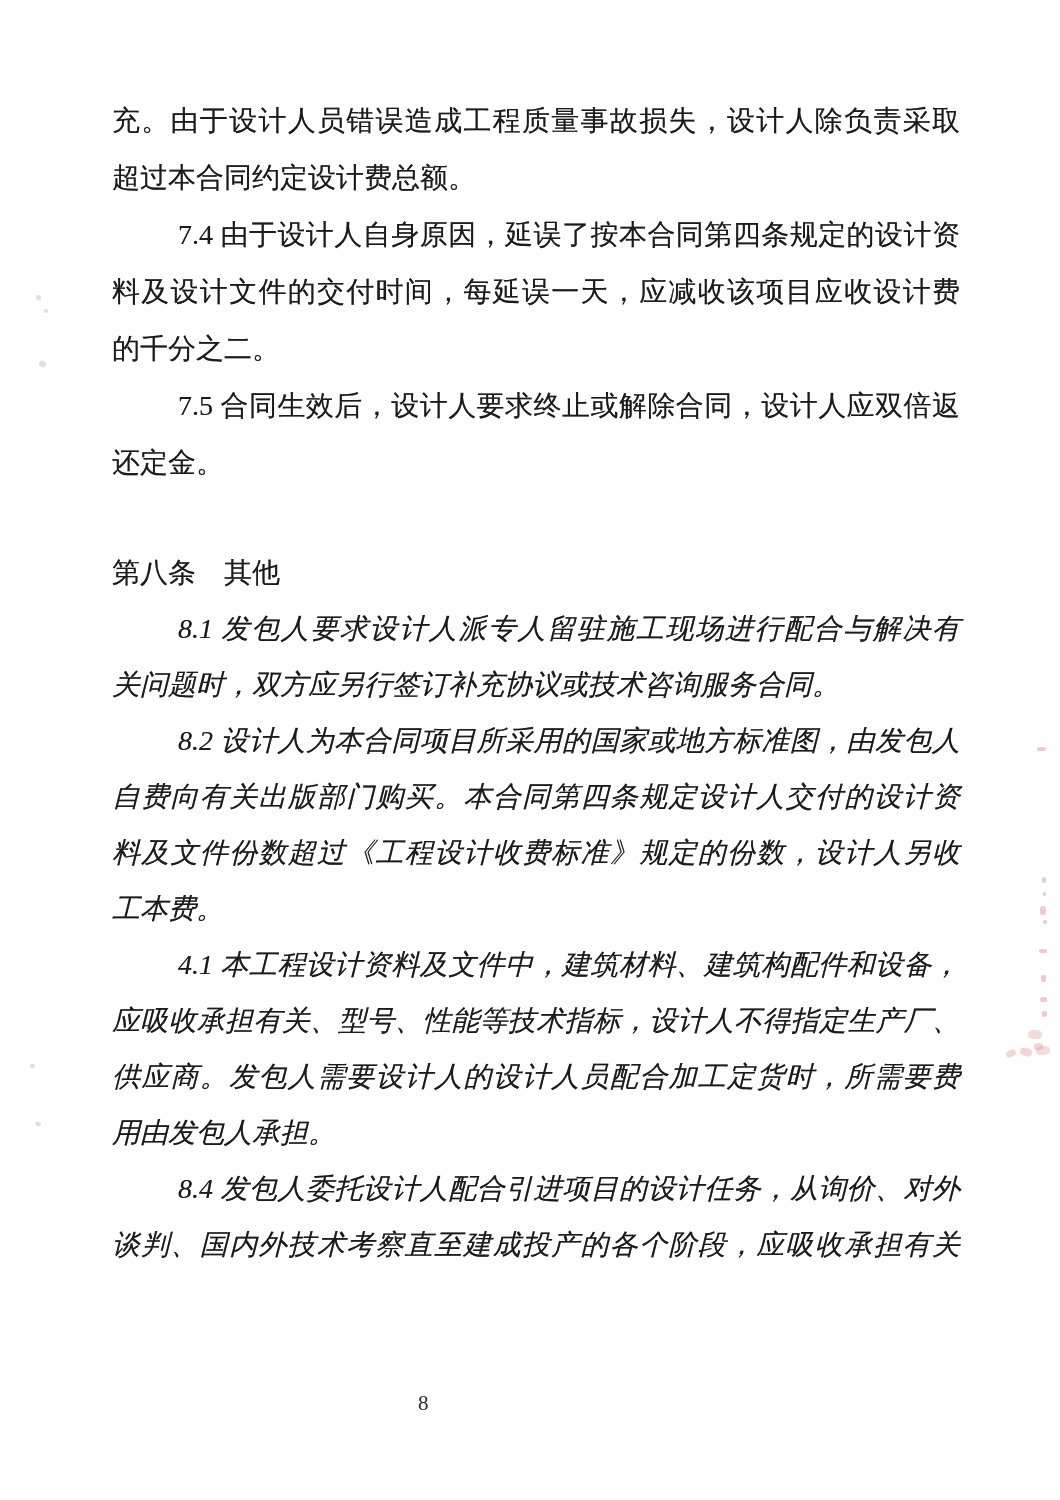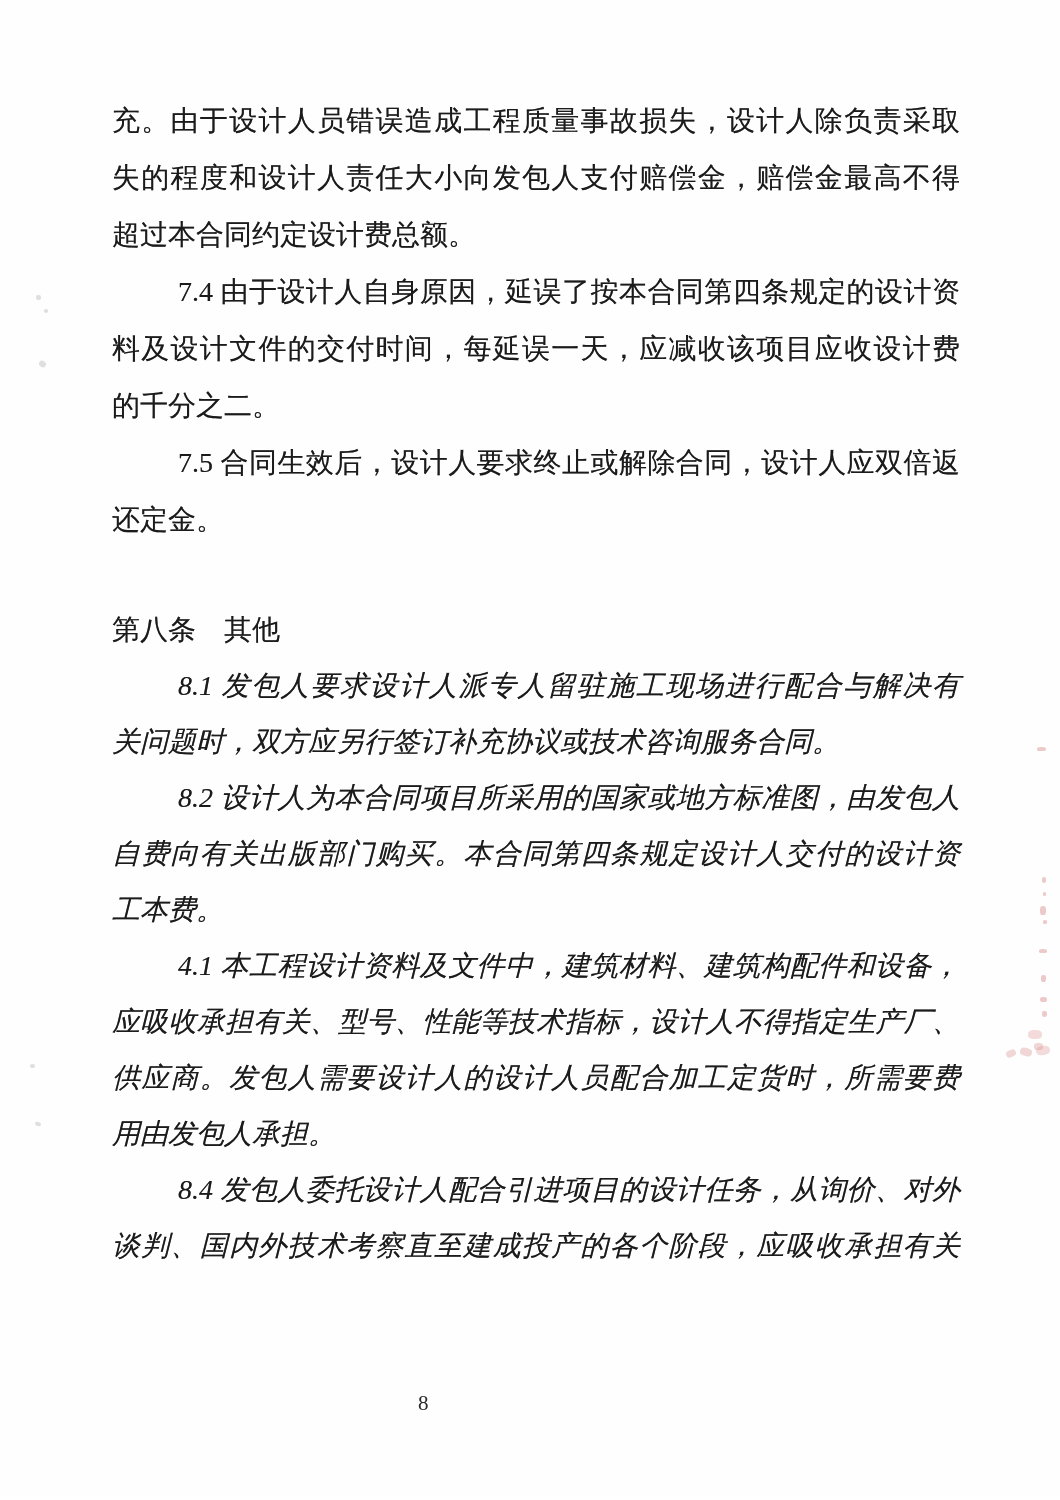--- a/index.html
+++ b/index.html
@@ -48,21 +48,20 @@
 </style>
 </head>
 <body>
 
 <div class="page">
 
   <div class="textcol">
 
     <div>
       <div class="ln j">充。由于设计人员错误造成工程质量事故损失，设计人除负责采取</div>
-      <div class="ln j">失的程度和设计人责任大小向发包人支付赔偿金，赔偿金最高不得</div>
       <div class="ln">超过本合同约定设计费总额。</div>
     </div>
 
     <div>
       <div class="ln j ind">7.4 由于设计人自身原因，延误了按本合同第四条规定的设计资</div>
       <div class="ln j">料及设计文件的交付时间，每延误一天，应减收该项目应收设计费</div>
       <div class="ln">的千分之二。</div>
     </div>
 
     <div>
@@ -75,20 +74,21 @@
     <div class="ln">第八条　其他</div>
 
     <div>
       <div class="ln2 j ind">8.1 发包人要求设计人派专人留驻施工现场进行配合与解决有</div>
       <div class="ln2">关问题时，双方应另行签订补充协议或技术咨询服务合同。</div>
     </div>
 
     <div>
       <div class="ln2 j ind">8.2 设计人为本合同项目所采用的国家或地方标准图，由发包人</div>
       <div class="ln2 j">自费向有关出版部门购买。本合同第四条规定设计人交付的设计资</div>
+      <div class="ln2 j">料及文件份数超过《工程设计收费标准》规定的份数，设计人另收</div>
       <div class="ln2">工本费。</div>
     </div>
 
     <div>
       <div class="ln2 j ind">4.1 本工程设计资料及文件中，建筑材料、建筑构配件和设备，</div>
       <div class="ln2 j">应吸收承担有关、型号、性能等技术指标，设计人不得指定生产厂、</div>
       <div class="ln2 j">供应商。发包人需要设计人的设计人员配合加工定货时，所需要费</div>
       <div class="ln2">用由发包人承担。</div>
     </div>
 

